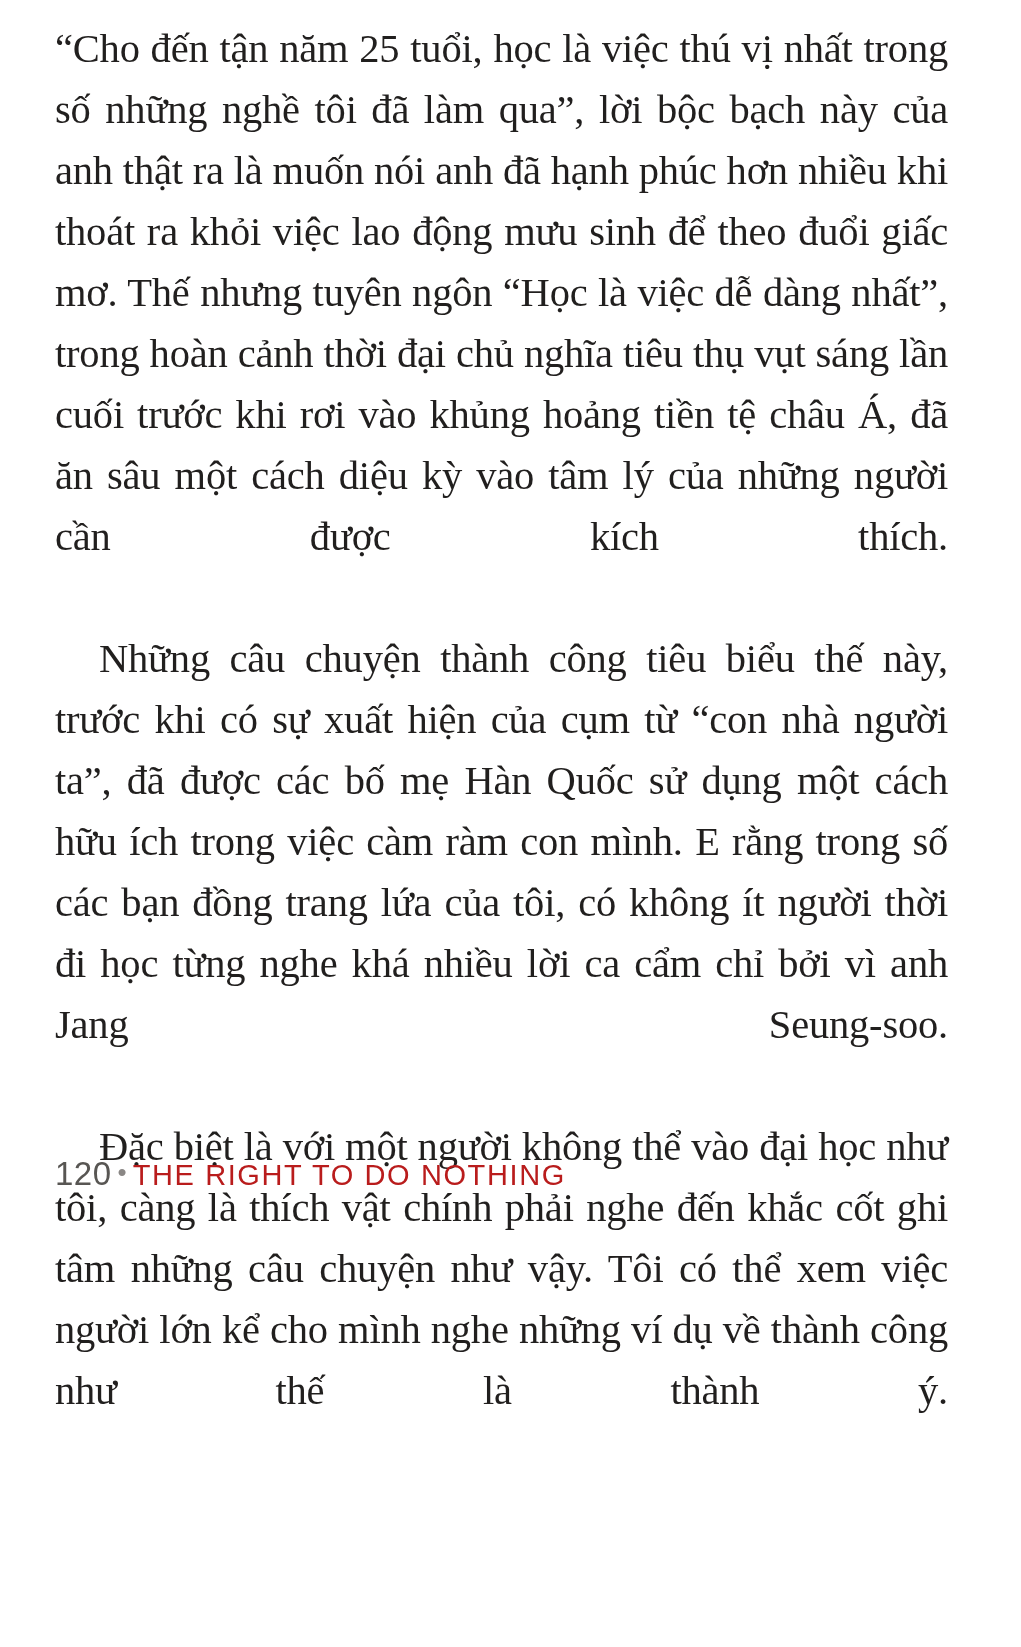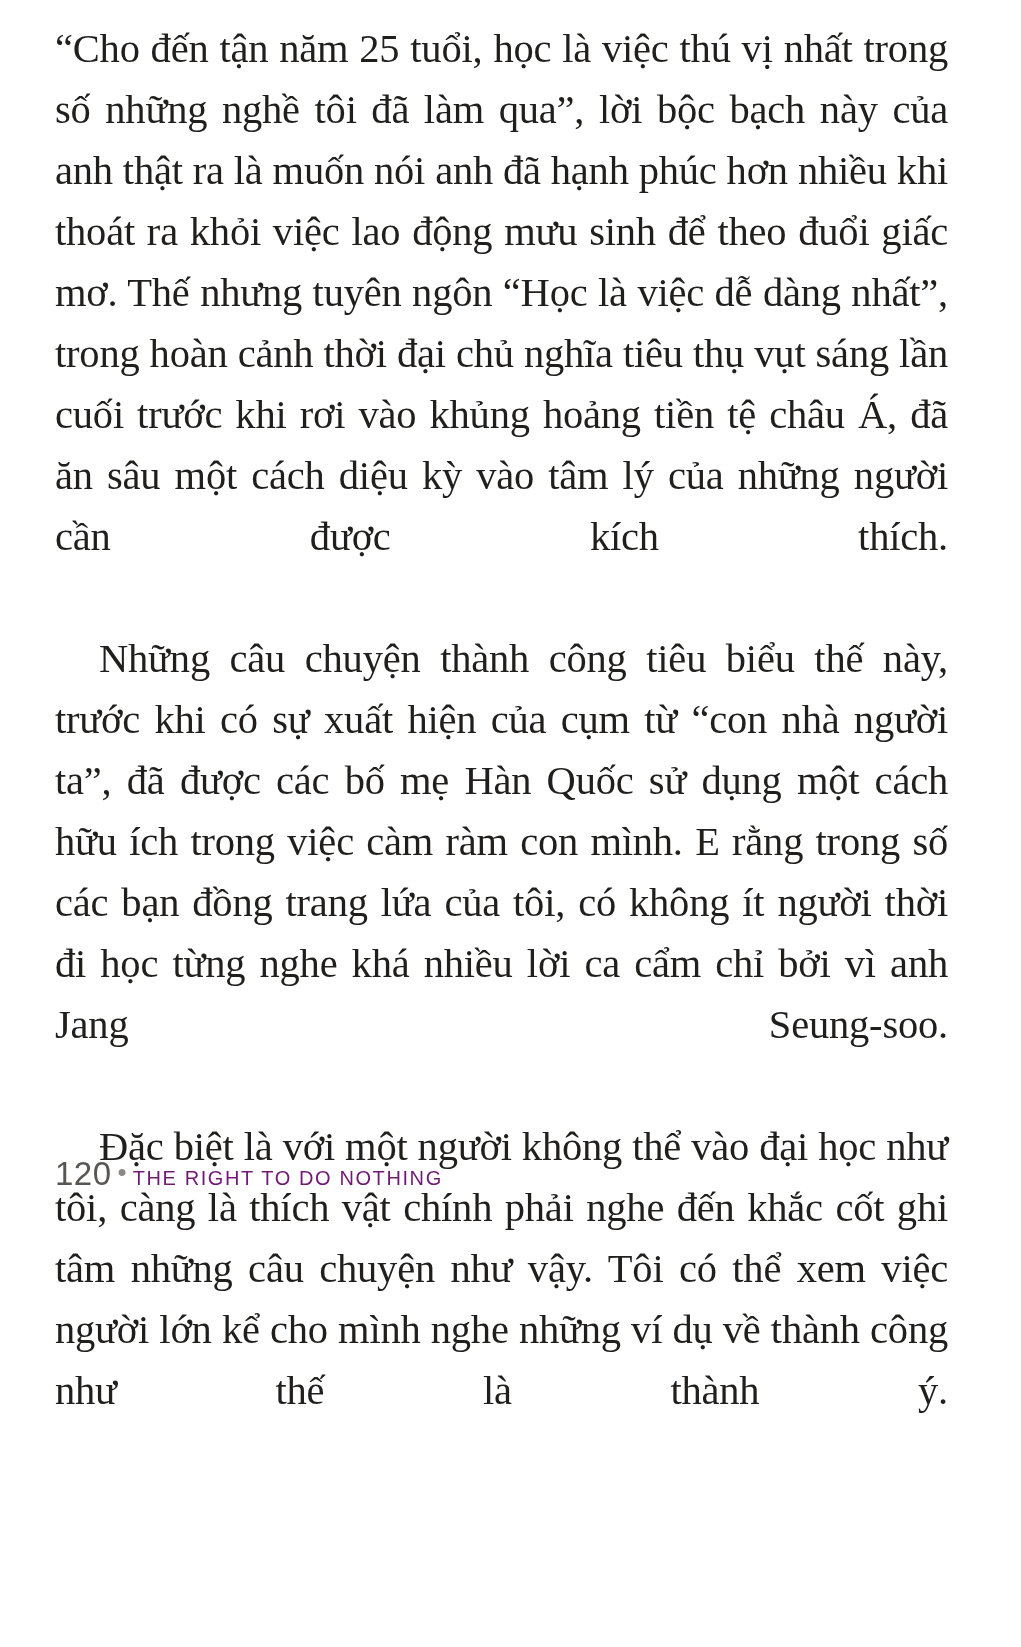--- a/index.html
+++ b/index.html
@@ -63,23 +63,23 @@
     color: #585653;
   }
   .footer .dot {
     font-size: 26px;
     line-height: 1;
     color: #8a8785;
     position: relative;
     top: -4px;
   }
   .footer .running-head {
-    font-size: 20px;
+    font-size: 29px;
     letter-spacing: 1.6px;
-    color: #701a75;
+    color: #b91c1c;
     text-transform: uppercase;
   }
 </style>
 </head>
 <body>
 
 <div class="page">
 
   <div class="body-text">
     <p class="para first">“Cho đến tận năm 25 tuổi, học là việc thú vị nhất trong số những nghề tôi đã làm qua”, lời bộc bạch này của anh thật ra là muốn nói anh đã hạnh phúc hơn nhiều khi thoát ra khỏi việc lao động mưu sinh để theo đuổi giấc mơ. Thế nhưng tuyên ngôn “Học là việc dễ dàng nhất”, trong hoàn cảnh thời đại chủ nghĩa tiêu thụ vụt sáng lần cuối trước khi rơi vào khủng hoảng tiền tệ châu Á, đã ăn sâu một cách diệu kỳ vào tâm lý của những người cần được kích thích.</p>

